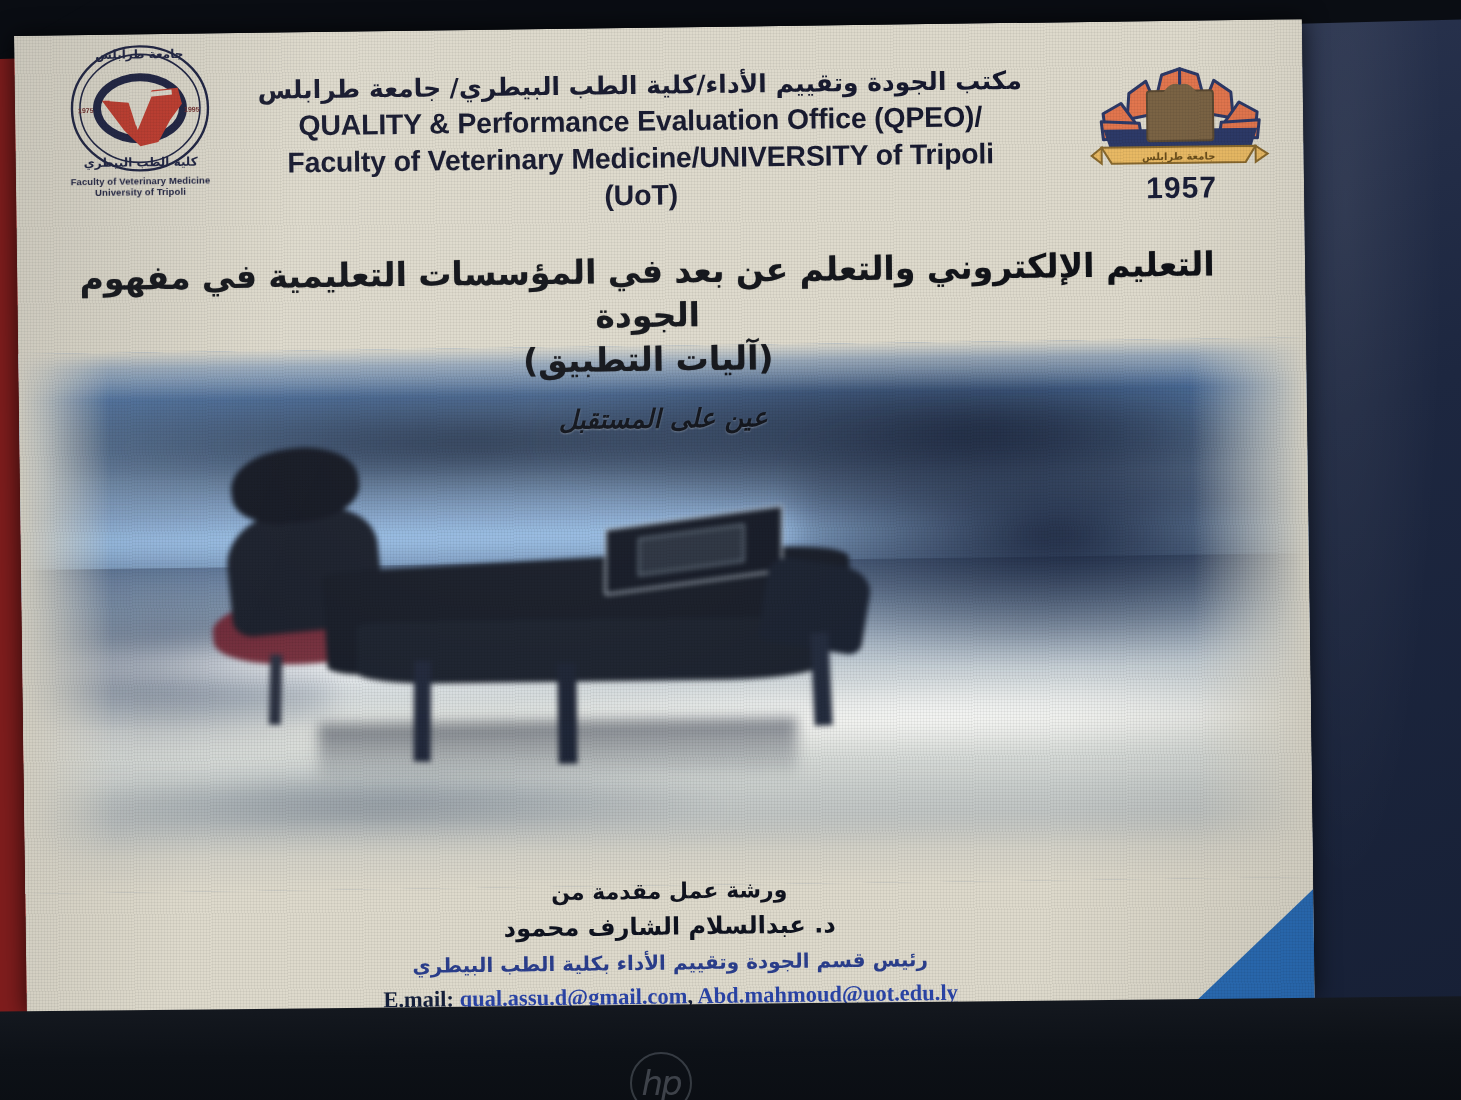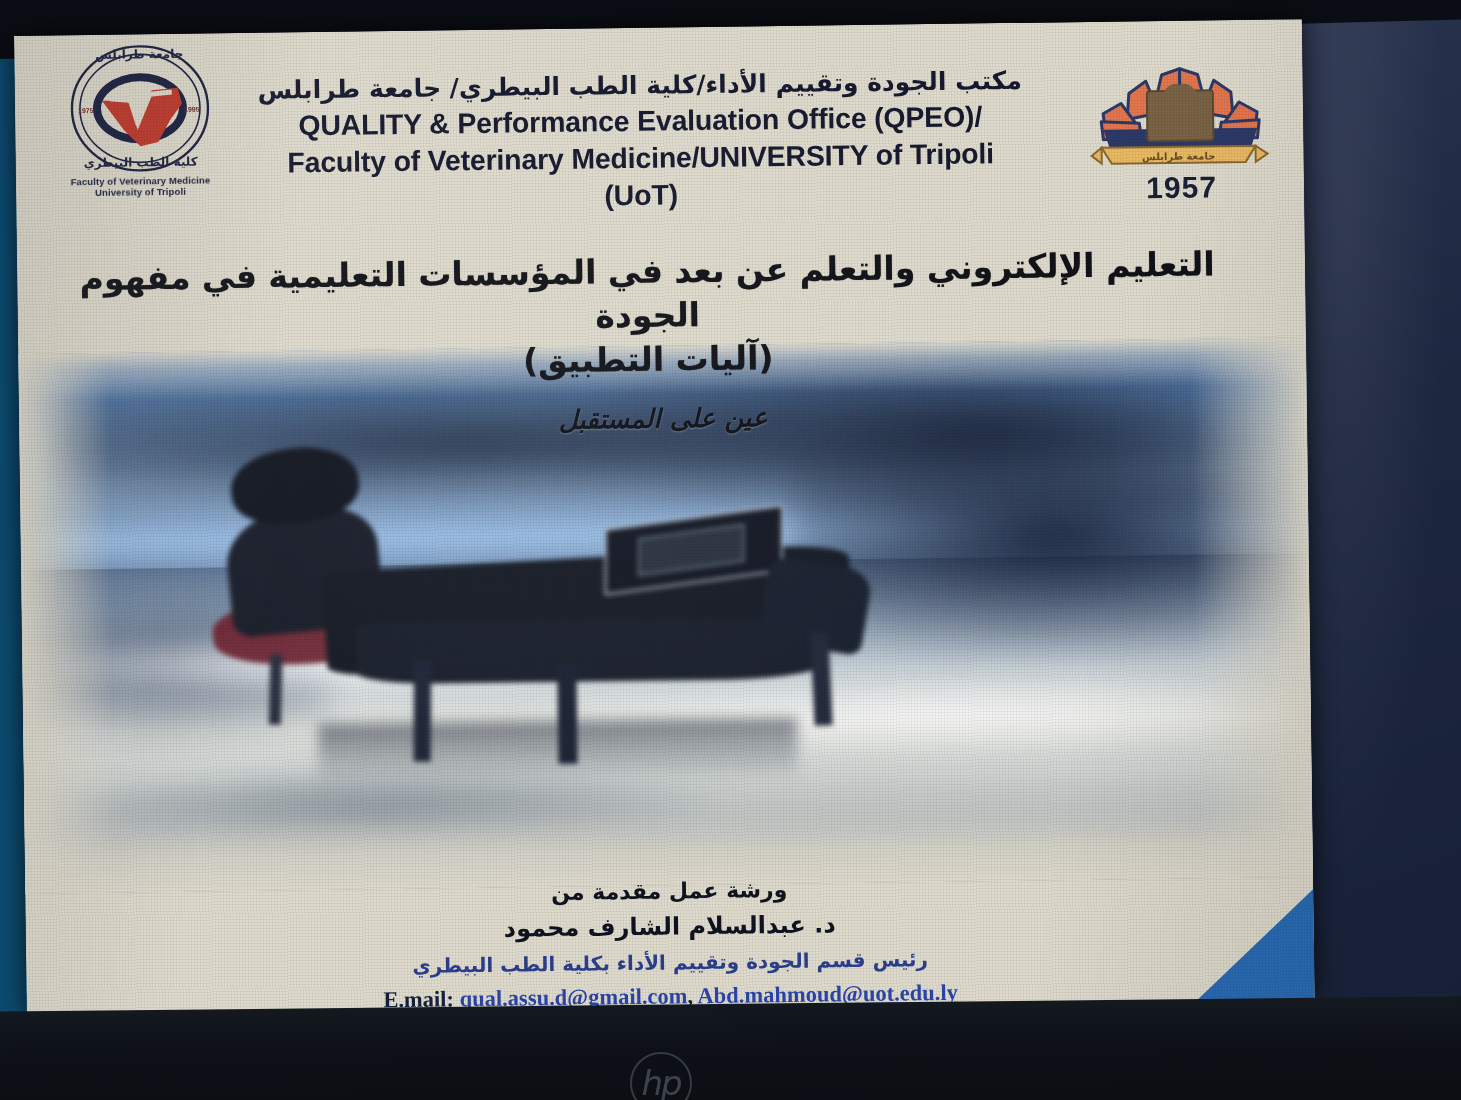--- a/index.html
+++ b/index.html
@@ -5,21 +5,21 @@
 <style>
   html,body{margin:0;padding:0;}
   body{
     width:1461px;height:1100px;overflow:hidden;
     background:#0c0f15;
     font-family:"Liberation Sans", sans-serif;
     position:relative;
   }
 
   
-  #scene{position:absolute;inset:0;overflow:hidden;background:#0c4a6e;}
+  #scene{position:absolute;inset:0;overflow:hidden;background:#7f1d1d;}
 
   .desk-right{
     position:absolute;left:1296px;top:0;width:165px;height:1015px;
     background:linear-gradient(160deg,#28324d 0%,#1d2740 40%,#172036 100%);
   }
   .desk-right:after{
     content:"";position:absolute;inset:0;
     background:radial-gradient(ellipse at 30% 20%, rgba(255,255,255,.07), rgba(0,0,0,0) 60%);
   }
   .bezel-top{

